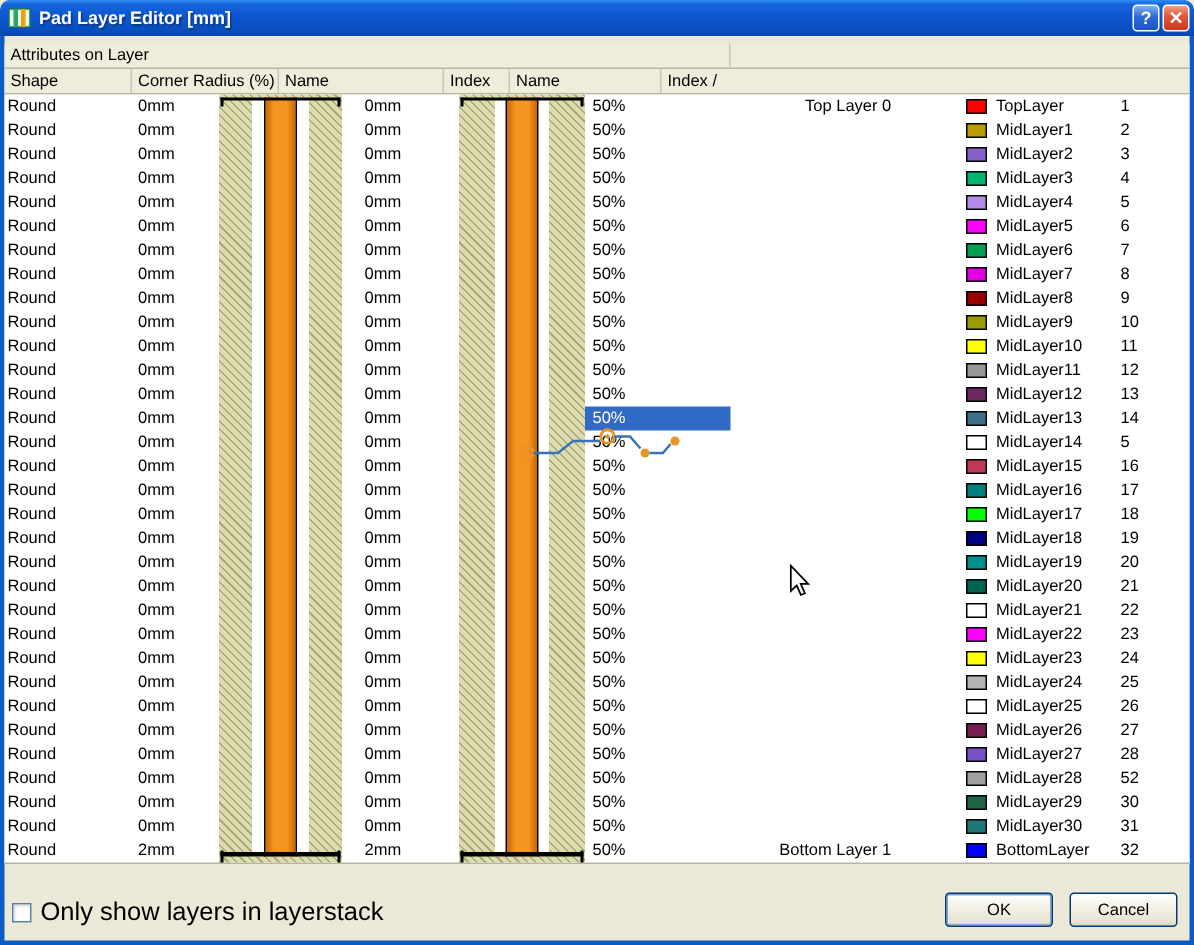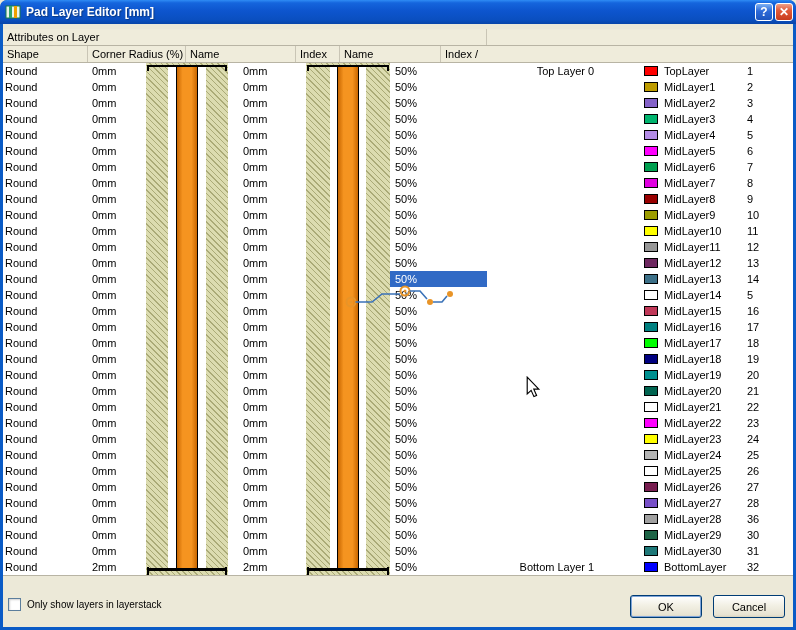--- a/index.html
+++ b/index.html
@@ -53,21 +53,21 @@
   .padline{position:absolute;left:1px;right:1px;background:#000;}
   .padline.top{top:2px;height:2px;}
   .padline.bottom{bottom:4px;height:3px;}
   .tick{position:absolute;width:2px;background:#000;}
   .tick.tl{left:1px;top:2px;height:6px;} .tick.tr{right:1px;top:2px;height:6px;}
   .tick.bl{left:1px;bottom:0;height:8px;} .tick.br{right:1px;bottom:0;height:8px;}
   
   .watermark{position:absolute;left:339px;top:259px;width:125px;height:62px;pointer-events:none;}
   .wm-text{font-size:25px;font-weight:bold;color:#1F5FB0;letter-spacing:1px;line-height:28px;}
   
-  .chk{position:absolute;left:5px;top:574px;display:flex;align-items:center;gap:6px;font-size:10px;}
+  .chk{position:absolute;left:5px;top:574px;display:flex;align-items:center;gap:6px;font-size:17px;}
   .chkbox{width:13px;height:13px;background:#fff;border:1px solid #5C7E9C;box-sizing:border-box;
     box-shadow:inset 1px 1px 2px rgba(0,0,0,0.18);}
   .btn{position:absolute;top:571px;width:72px;height:23px;font-family:"Liberation Sans",sans-serif;font-size:11px;color:#000;
     background:linear-gradient(180deg,#FFFFFF,#F2F0E4 45%,#E7E3D2 90%,#D8D2BC);
     border:1px solid #003C74;border-radius:3px;padding:0;}
   .btn.ok{left:627px;box-shadow:inset 0 0 0 1px #7EA4D8;}
   .btn.cancel{left:710px;}
   
   .cursor{position:absolute;left:521px;top:352px;width:18px;height:22px;pointer-events:none;z-index:50;}
 </style>
@@ -417,21 +417,21 @@
             </div>
             <div class="row">
               <span class="c cs">Round</span>
               <span class="c cx">0mm</span>
               <span class="c cy">0mm</span>
               <span class="c cc">50%</span>
               <span class="c csn"></span>
               <span class="c csi"></span>
               <span class="swatch" style="background:#A0A0A0"></span>
               <span class="c can">MidLayer28</span>
-              <span class="c cai">36</span>
+              <span class="c cai">52</span>
             </div>
             <div class="row">
               <span class="c cs">Round</span>
               <span class="c cx">0mm</span>
               <span class="c cy">0mm</span>
               <span class="c cc">50%</span>
               <span class="c csn"></span>
               <span class="c csi"></span>
               <span class="swatch" style="background:#1E6446"></span>
               <span class="c can">MidLayer29</span>

